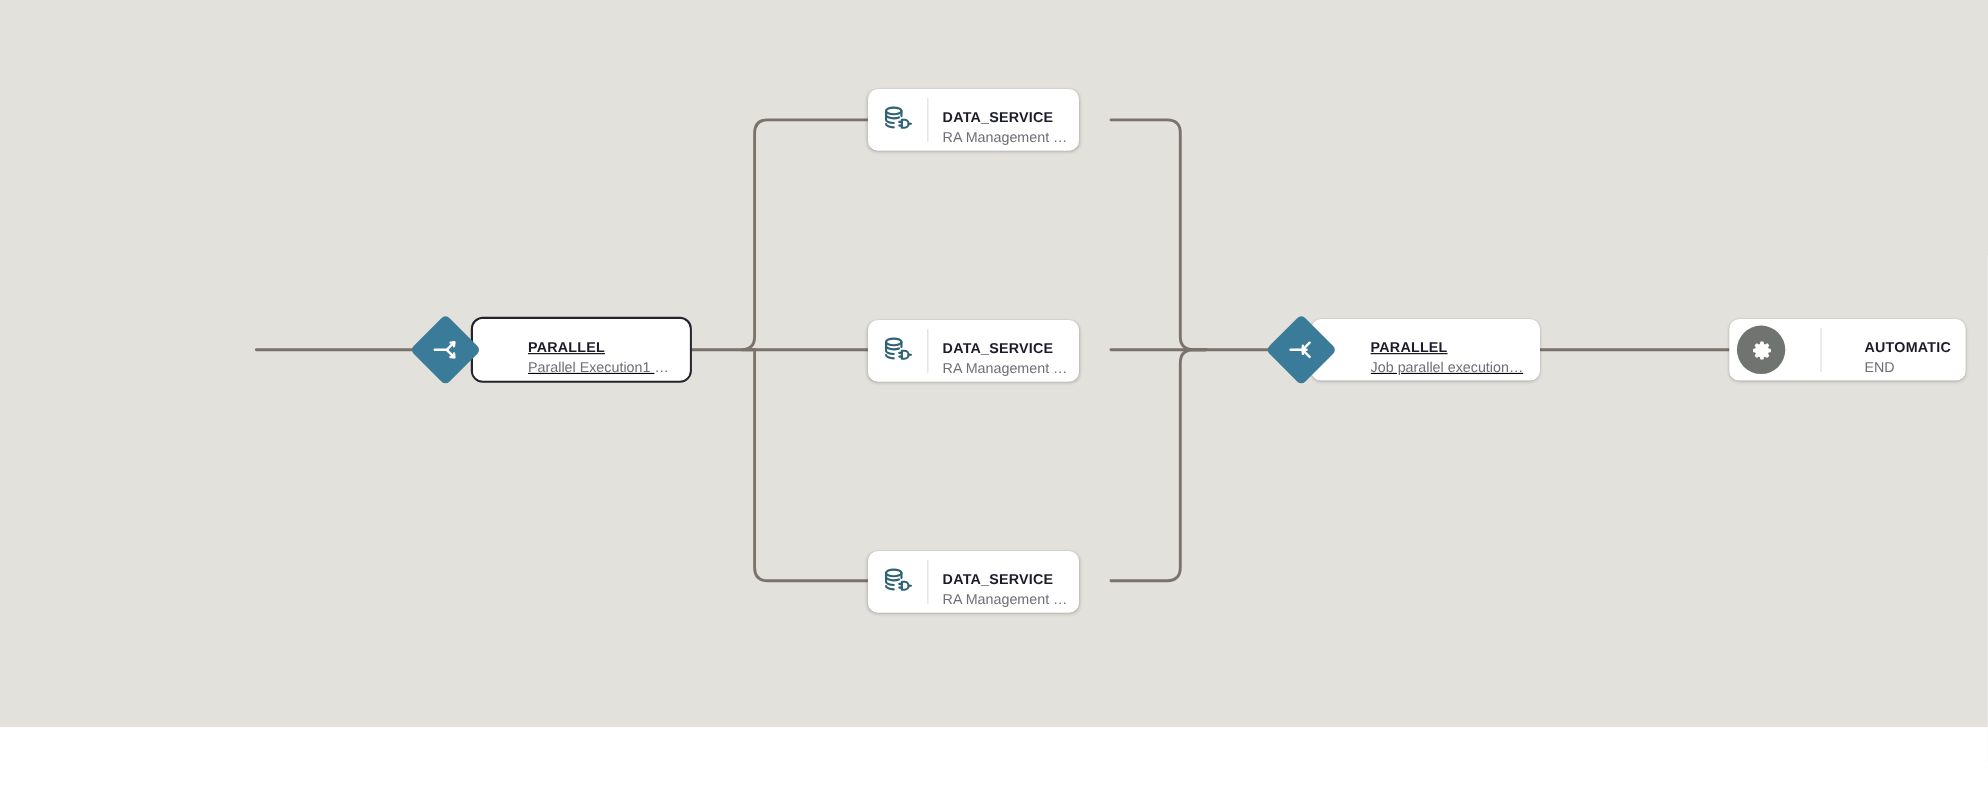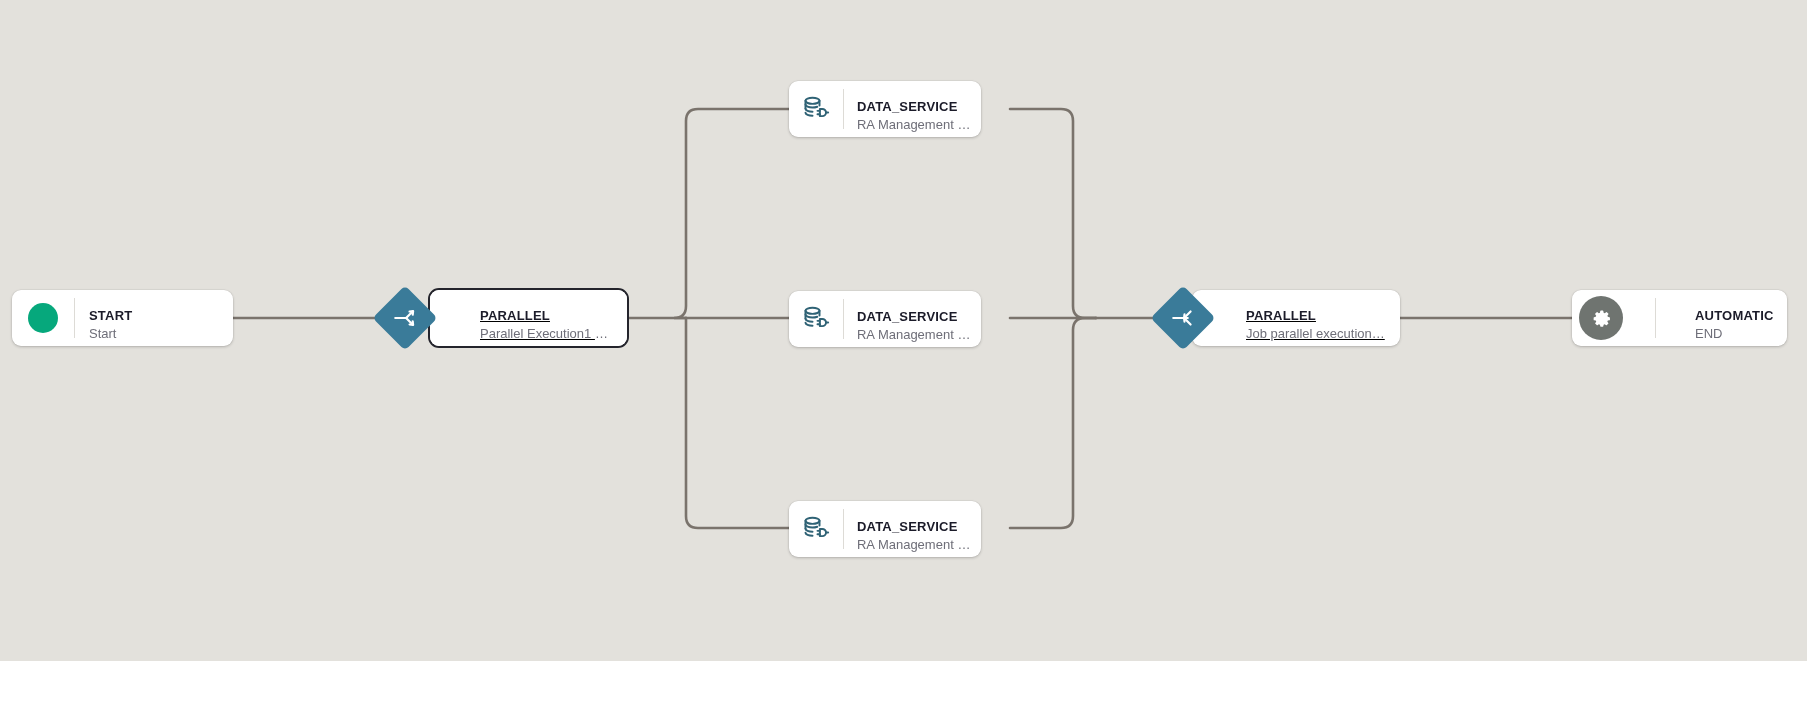--- a/index.html
+++ b/index.html
@@ -164,30 +164,20 @@
 
       <path d="M 1010 109 L 1061 109 Q 1073 109 1073 121 L 1073 306 Q 1073 318 1085 318 L 1096 318"></path>
       <path d="M 1010 318 L 1096 318"></path>
       <path d="M 1010 528 L 1061 528 Q 1073 528 1073 516 L 1073 330 Q 1073 318 1085 318 L 1096 318"></path>
 
       <path d="M 1096 318 L 1193 318"></path>
       <path d="M 1400 318 L 1573 318"></path>
     </g>
   </svg>
 
-  <div class="node" style="left:12px; top:290px; width:221px;">
-    <div class="node-icon-cell">
-      <div class="start-circle"></div>
-    </div>
-    <div class="node-divider"></div>
-    <div class="node-text">
-      <div class="node-title">START</div>
-      <div class="node-sub">Start</div>
-    </div>
-  </div>
 
   <div class="selected-outline" style="left:428px; top:288px; width:201px; height:60px;"></div>
 
   <div class="diamond-wrap" style="left:370px; top:283px;">
     <div class="diamond"></div>
     <svg class="diamond-glyph" viewBox="0 0 24 24" xmlns="http://www.w3.org/2000/svg" fill="none" stroke="#ffffff" stroke-width="2" stroke-linecap="round" stroke-linejoin="round">
       <path d="M3 12 L13 12"></path>
       <path d="M13 12 L19 6"></path>
       <path d="M13 12 L19 18"></path>
       <path d="M16.2 6 L19.5 5.6 L19.1 9"></path>

